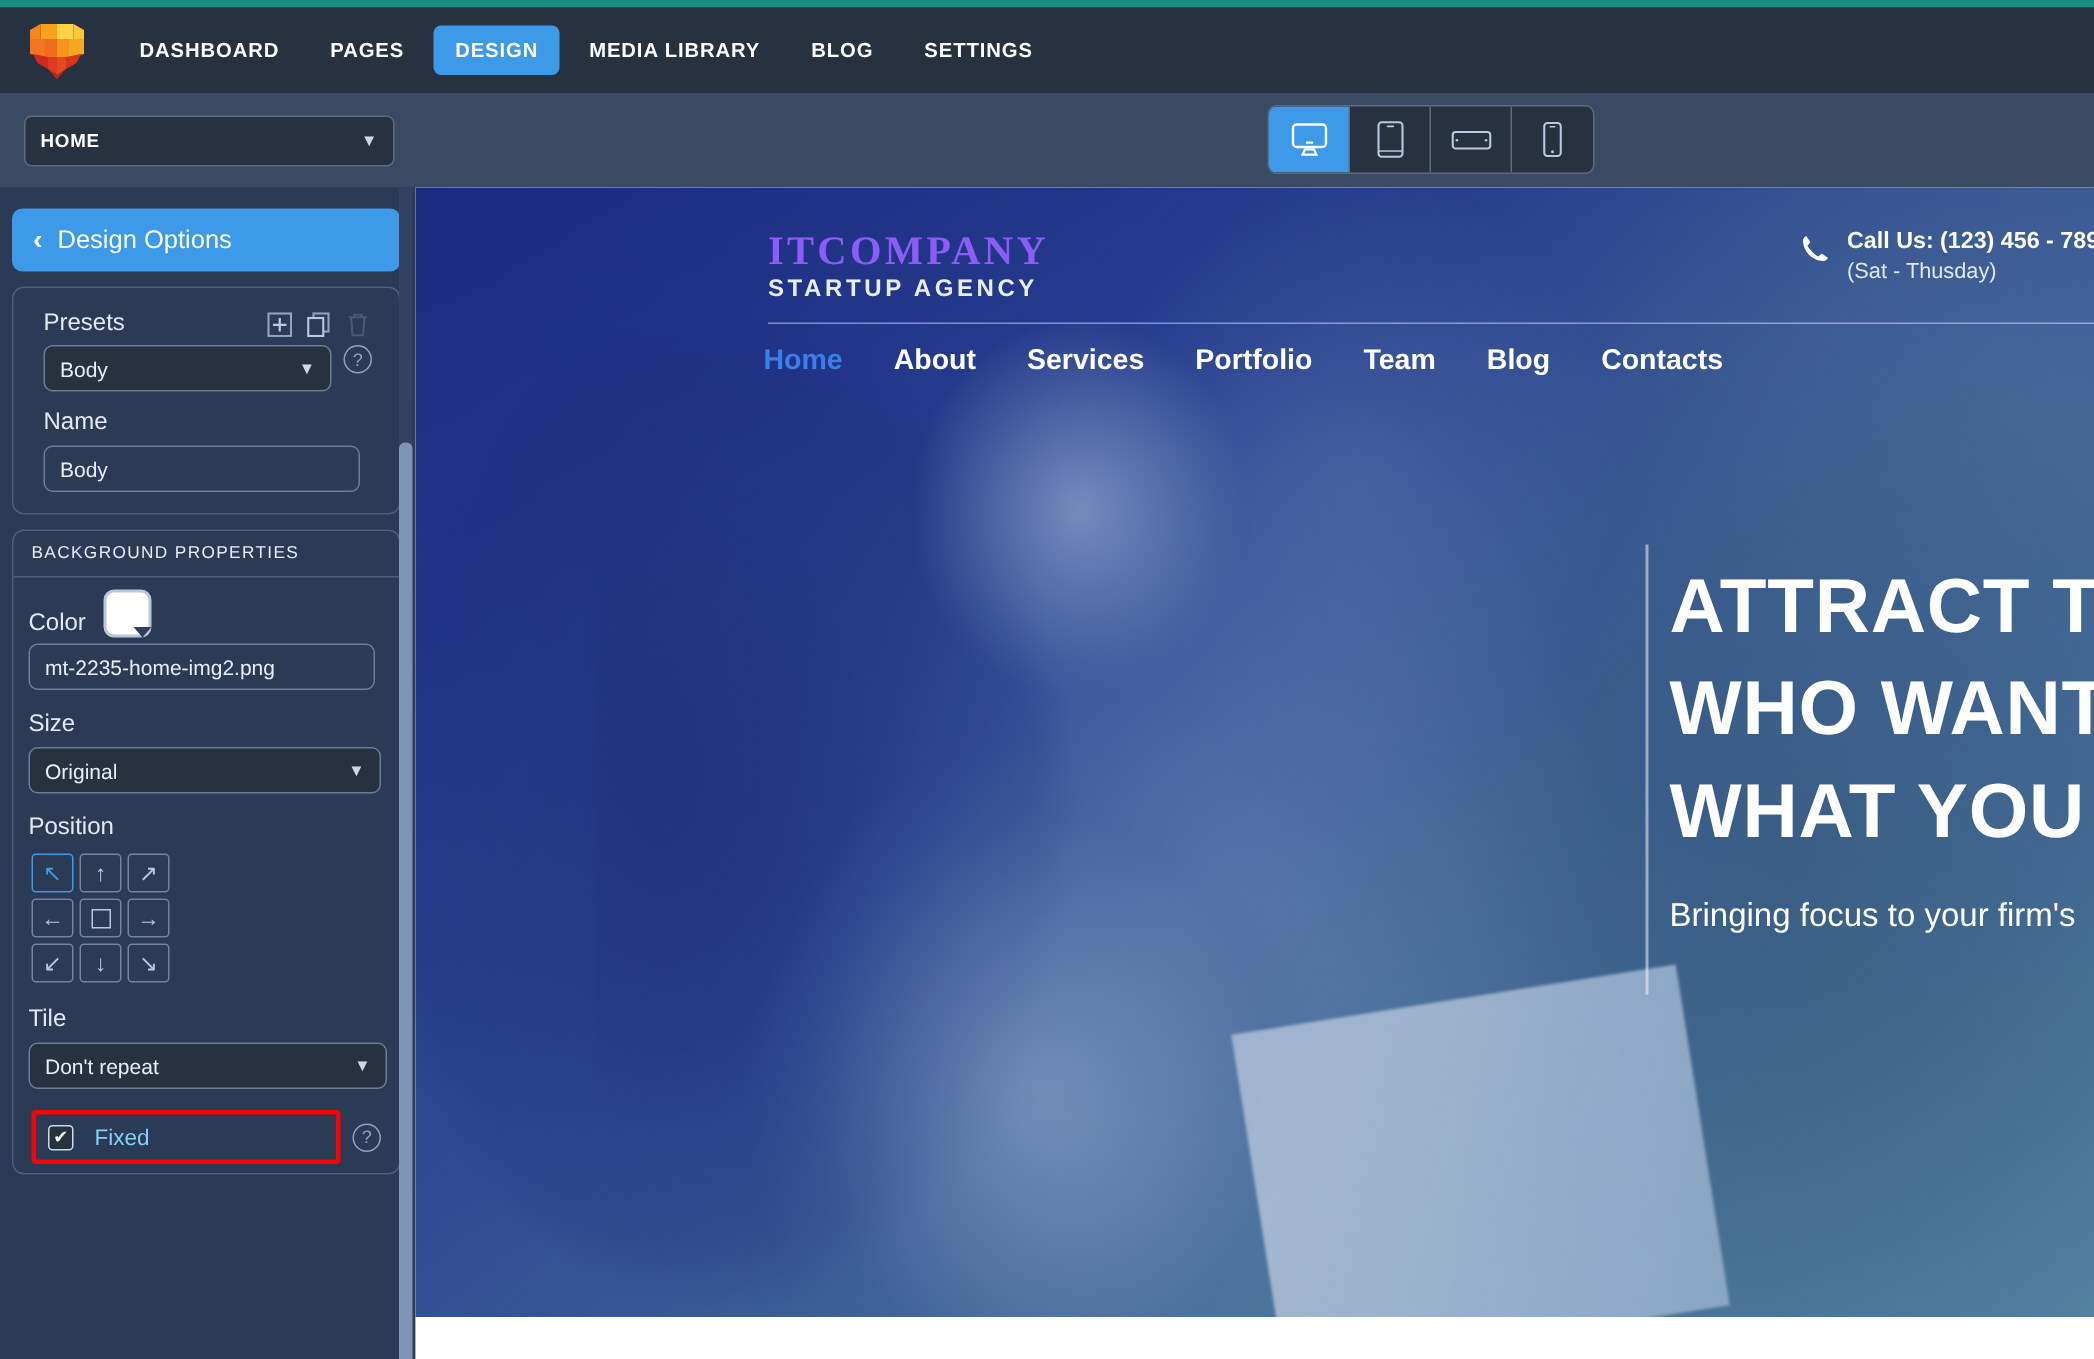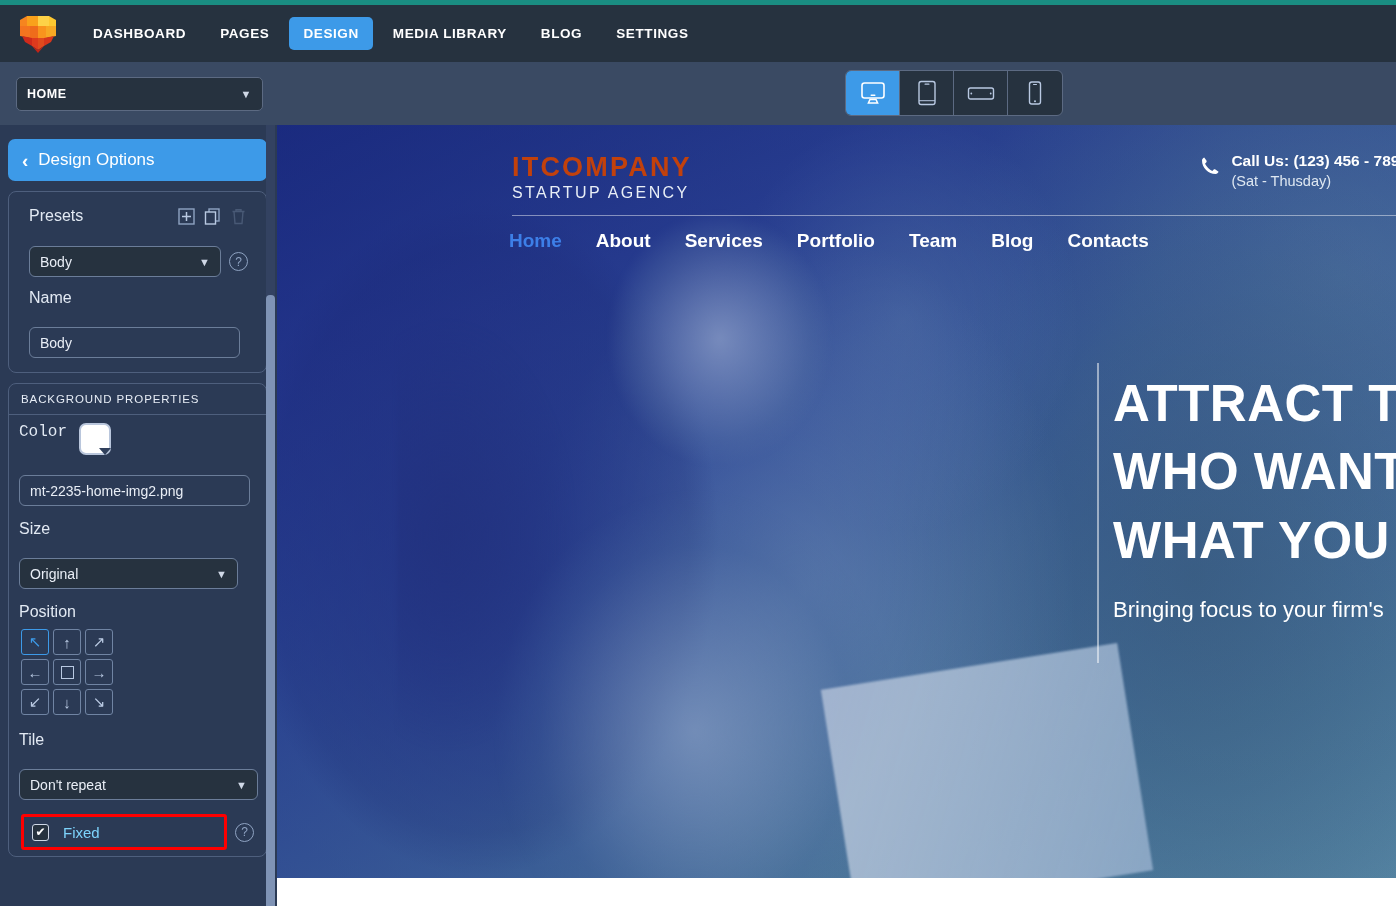--- a/index.html
+++ b/index.html
@@ -153,21 +153,21 @@
   }
 
   .icon-btn {
     width: 20px; height: 20px;
     display: inline-flex; align-items: center; justify-content: center;
     cursor: pointer; margin-left: 6px;
   }
   .icon-btn.disabled { opacity: 0.45; cursor: default; }
   .icon-btn svg { display: block; }
 
-  .field-row { display: flex; align-items: center; padding: 0 8px 0 10px; margin-top: 20px;}
+  .field-row { display: flex; padding: 0 8px 0 10px; margin-top: 4px;}
   .select-box {
     flex: 1;
     height: 31px;
     background: #26323f;
     border: 1px solid #6b7d99;
     border-radius: 6px;
     color: #e9eef6;
     font-size: 14px;
     padding: 0 10px;
     display: flex; align-items: center; justify-content: space-between;
@@ -189,21 +189,21 @@
   }
 
   .help-icon {
     width: 19px; height: 19px; border-radius: 50%;
     border: 1.6px solid #8fa3c2;
     color: #8fa3c2; font-size: 12px;
     display: flex; align-items: center; justify-content: center;
     margin-left: 8px; cursor: pointer; flex: none;
   }
 
-  .swatch-row { display: flex; align-items: flex-start; padding: 8px 10px 0 10px; font-family: Liberation Mono, monospace; }
+  .swatch-row { display: flex; align-items: flex-end; padding: 8px 10px 0 10px; }
   .swatch-label { color: #e2e9f3; font-size: 16px; margin-right: 12px; }
   .swatch {
     position: relative;
     width: 32px; height: 32px;
     background: #ffffff;
     border: 2px solid #b9c6dc;
     border-radius: 7px;
     cursor: pointer;
   }
   .swatch .arrow {
@@ -307,31 +307,33 @@
     transform: rotate(-9deg);
     filter: blur(1px);
   }
 
   .site-header {
     position: absolute; left: 0; top: 0;
     width: 1119px;
   }
   .brand { text-align: left; padding-top: 28px; padding-left: 235px; }
   .brand-name {
-    color: #c2410c;
+    color: #8b5cf6;
     font-size: 27px;
     font-weight: bold;
     letter-spacing: 2.2px;
     line-height: 1.05;
+    font-family: Liberation Serif, serif;
   }
   .brand-sub {
     color: #e8eef6;
     font-size: 16px;
     letter-spacing: 2.4px;
     margin-top: 3px;
+    font-weight: bold;
   }
   .callus {
     position: absolute; right: -12px; top: 27px;
     display: flex; align-items: flex-start;
     color: #ffffff;
   }
   .callus .ph { margin-right: 10px; margin-top: 3px; }
   .callus-num { font-size: 15.5px; font-weight: bold; white-space: nowrap; }
   .callus-days { font-size: 14.5px; color: #dfe8f2; margin-top: 3px; white-space: nowrap; }
 
@@ -509,21 +511,21 @@
           <span class="swatch">
             <span class="arrow"></span>
           </span>
         </div>
 
         <div class="field-row" style="padding-right:16px">
           <div class="text-input">mt-2235-home-img2.png</div>
         </div>
 
         <div class="row-label" style="margin-top:14px">Size</div>
-        <div class="field-row" style="padding-right:28px">
+        <div class="field-row" style="padding-right:12px">
           <div class="select-box">
             <span>Original</span>
             <span class="chev">▼</span>
           </div>
         </div>
 
         <div class="row-label" style="margin-top:14px">Position</div>
         <div class="pos-grid">
           <div class="pos-cell active">↖</div>
           <div class="pos-cell">↑</div>

